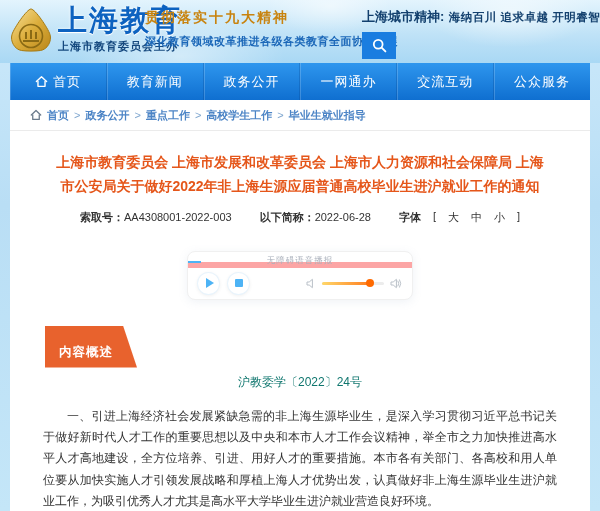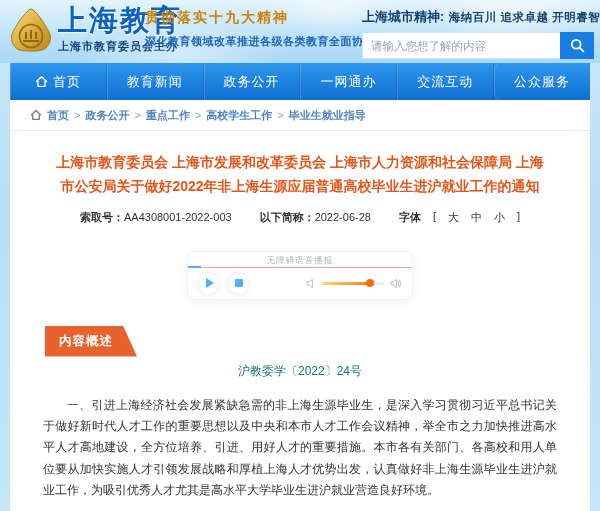--- a/index.html
+++ b/index.html
@@ -38,61 +38,61 @@
   .search input::placeholder { color:#9aa4ad; }
   .search-btn { width:34px; height:27px; border:none; background:#1a7de0; cursor:pointer;
     display:flex; align-items:center; justify-content:center; }
 
   
   .wrapper { width:580px; margin:0 auto; }
   .nav { display:flex; height:37px; background:linear-gradient(180deg,#2e96ee,#0f6fd0); }
   .nav-item { flex:1; display:flex; align-items:center; justify-content:center; gap:5px;
     color:#fff; font-size:13px; letter-spacing:1px; cursor:pointer;
     border-right:1px solid rgba(8,70,140,.28); box-shadow:inset 1px 0 0 rgba(255,255,255,.18); }
-  .nav-item:last-child { border-right:none;border-radius:7px; }
+  .nav-item:last-child { border-right:none; }
 
   
   .panel { background:#fff; min-height:411px; }
   .breadcrumb { height:31px; display:flex; align-items:center; padding-left:20px;
     font-size:11px; font-weight:600; color:#4d85c6; border-bottom:1px solid #ebebeb; gap:5px; }
   .crumb { cursor:pointer; }
   .crumb-sep { color:#7fa6cf; font-weight:400; }
 
   .title { margin:20px 44px 0; text-align:center; font-size:14px; font-weight:bold;
     color:#e5561a; line-height:1.7; }
   .meta { display:flex; justify-content:center; gap:28px; margin-top:11px;
     font-size:11px; color:#333; }
   .meta .lbl { font-weight:600; }
   .font-sizer { display:flex; gap:12px; }
   .font-sizer .fs { cursor:pointer; }
 
   
   .player { width:226px; margin:26px auto 0; background:#fff; border:1px solid #f0f0f0;
     border-radius:8px; box-shadow:0 2px 10px rgba(120,150,180,.12); overflow:hidden; }
   .player-top { position:relative; height:16px; line-height:16px; text-align:center;
-    font-size:8.5px; color:#aab0bb; border-bottom:1px solid #fca5a5; letter-spacing:1px; }
+    font-size:8.5px; color:#aab0bb; border-bottom:6px solid #fca5a5; letter-spacing:1px; }
   .player-top::after { content:""; position:absolute; left:0; bottom:-1px; width:13px;
     height:2px; background:#4db3f5; }
   .player-row { display:flex; align-items:center; height:31px; padding:0 10px; }
   .pbtn { width:21px; height:21px; border-radius:50%; background:#fff; border:none; cursor:pointer;
     box-shadow:0 0 0 1px #e9f4fc, 0 1px 4px rgba(0,0,0,.10);
     display:flex; align-items:center; justify-content:center; margin-right:9px; }
   .tri { width:0; height:0; border-left:8px solid #4db3f5;
     border-top:5px solid transparent; border-bottom:5px solid transparent; margin-left:2px; }
   .sq { width:8px; height:8px; background:#4db3f5; border-radius:1px; }
   .vol { margin-left:auto; display:flex; align-items:center; gap:6px; }
   .vtrack { position:relative; width:62px; height:3px; background:#ececec; border-radius:2px; cursor:pointer; }
   .vfill { position:absolute; left:0; top:0; height:3px; border-radius:2px;
     background:linear-gradient(90deg,#ffd76a,#ff7d1f); }
   .vhandle { position:absolute; top:-3px; width:8px; height:8px; border-radius:50%;
     background:#ff6a00; margin-left:-4px; cursor:pointer; }
 
   
   .summary-badge { display:inline-block; margin:26px 0 0 35px; background:#e8622d; color:#fff;
-    font-size:12.5px; font-weight:bold; letter-spacing:1px; padding:7px 24px 7px 14px;
+    font-size:12.5px; font-weight:bold; letter-spacing:1px; padding:18px 24px 7px 14px;
     clip-path:polygon(0 0, calc(100% - 14px) 0, 100% 100%, 0 100%); }
   .doc-number { text-align:center; margin-top:6px; font-size:12px; color:#0f766e; }
   .body-text { padding:15px 33px 0; font-size:12px; color:#333; text-align:justify; }
   .body-text p { text-indent:2em; line-height:1.78; margin:0 0 3px; }
 
   svg { display:block; }
 </style>
 </head>
 <body>
 
@@ -123,21 +123,20 @@
     <div class="slogans">
       <div class="slogan1">贯彻落实十九大精神</div>
       <div class="slogan2">深化教育领域改革推进各级各类教育全面协调发展</div>
     </div>
     <div class="right-col">
       <div class="city-spirit">
         <span class="cs-label">上海城市精神:</span>
         <span class="cs-value">海纳百川 追求卓越 开明睿智 大气谦和</span>
       </div>
       <div class="search">
-        <input type="text" placeholder="请输入您想了解的内容" style="">
         <button class="search-btn">
           <span>
             <svg width="15" height="15" viewBox="0 0 15 15">
               <circle cx="6.2" cy="6.2" r="4.4" fill="none" stroke="#fff" stroke-width="1.8"></circle>
               <line x1="9.6" y1="9.6" x2="13.4" y2="13.4" stroke="#fff" stroke-width="1.9" stroke-linecap="round"></line>
             </svg>
           </span>
         </button>
       </div>
     </div>

